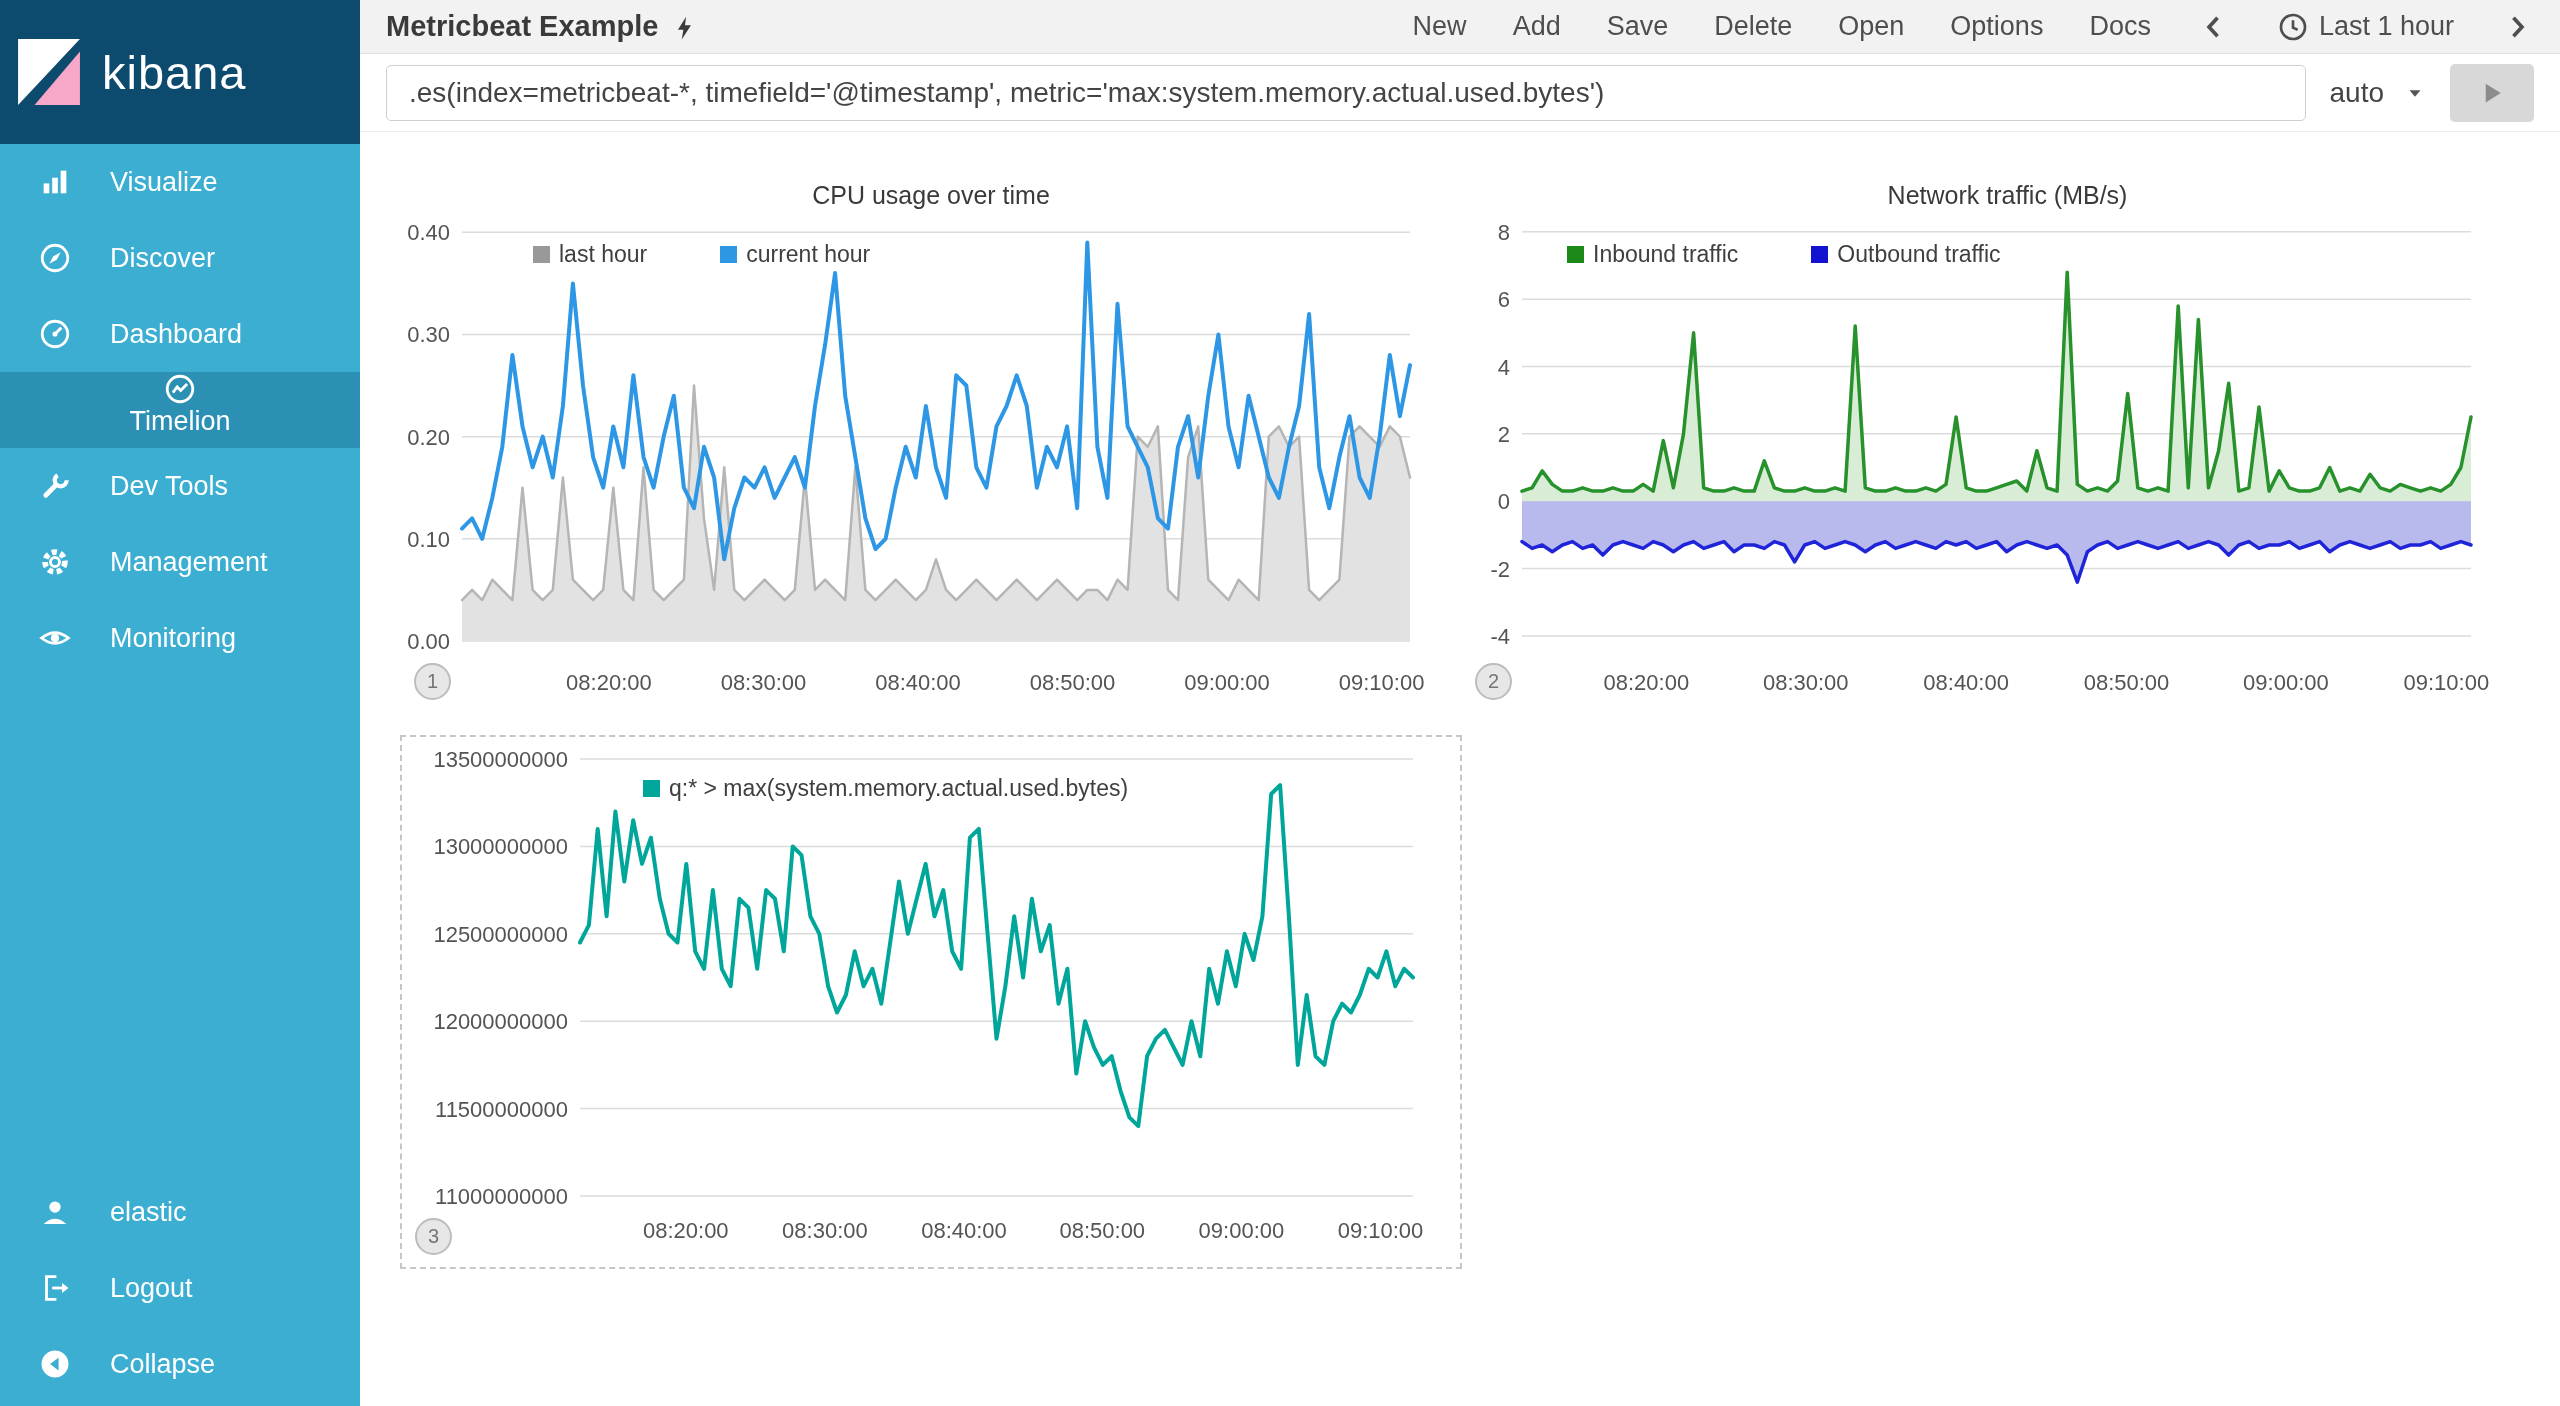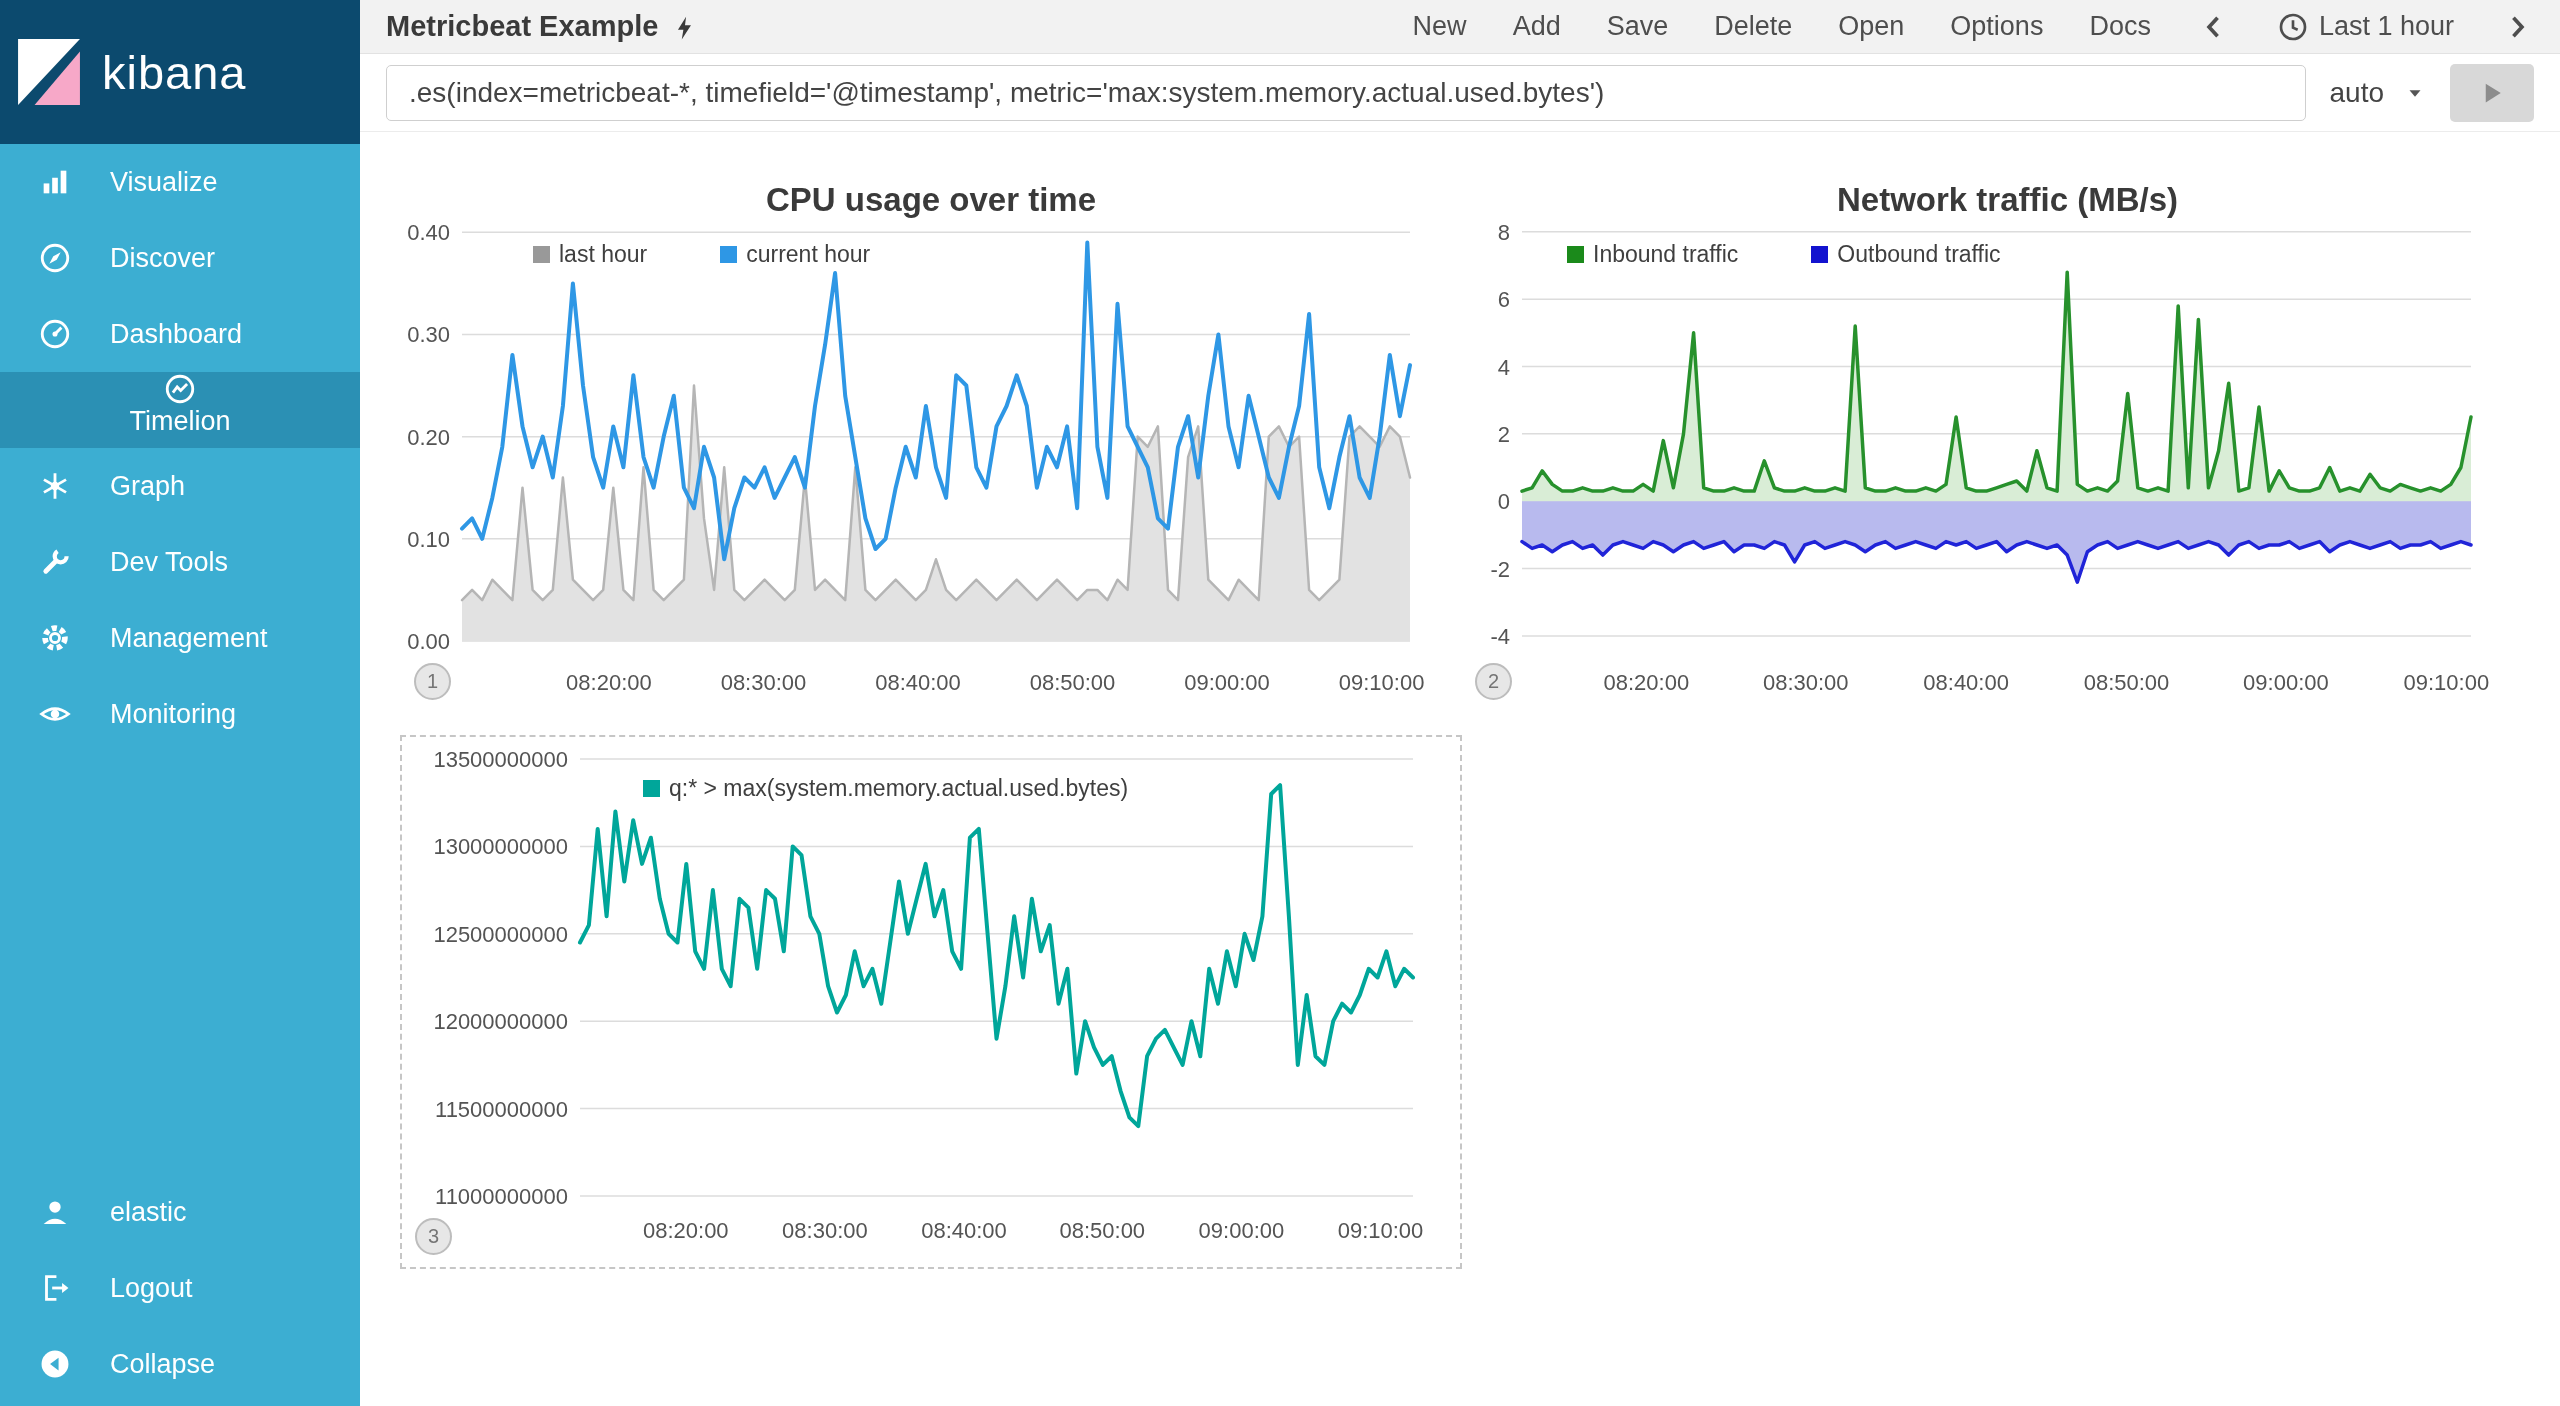--- a/index.html
+++ b/index.html
@@ -31,21 +31,21 @@
   .interval { display: flex; align-items: center; gap: 20px; font-size: 28px; color: #444; padding: 0 24px; cursor: pointer; }
   .play-btn { width: 84px; height: 58px; background: #D8D8D8; border-radius: 5px; display: flex; align-items: center; justify-content: center; cursor: pointer; flex: none; }
 
   
   .content { position: absolute; left: 360px; top: 144px; width: 2200px; height: 1262px; background: #fff; }
   .chart { position: absolute; }
   #chart1 { left: 40px;  top: 19px;  width: 1062px; height: 540px; }
   #chart2 { left: 1110px; top: 19px; width: 1075px; height: 540px; }
   #chart3 { left: 40px;  top: 591px; width: 1062px; height: 534px; border: 2px dashed #C6C6C6; }
   .chart svg.plot { position: absolute; left: 0; top: 0; }
-  .chart-title { position: absolute; top: 18px; left: 0; right: 0; text-align: center; font-size: 33px; font-weight: bold; color: #3A3A3A; }
+  .chart-title { position: absolute; top: 18px; left: 0; right: 0; text-align: center; font-size: 25px; font-weight: normal; color: #3A3A3A; }
   .legend { position: absolute; display: flex; gap: 30px; font-size: 23px; color: #3F3F3F; align-items: center; }
   #chart1 .legend { left: 90px; top: 78px; }
   #chart2 .legend { left: 54px; top: 78px; }
   #chart3 .legend { left: 198px; top: 38px; }
   .legend-item { display: inline-flex; align-items: center; cursor: pointer; margin-left: 43px; }
   .legend-swatch { width: 17px; height: 17px; display: inline-block; margin-right: 9px; flex: none; }
   .badge { position: absolute; width: 37px; height: 37px; border-radius: 50%; background: #E7E7E7; border: 2px solid #BDBDBD; color: #757575; font-size: 20px; display: flex; align-items: center; justify-content: center; }
   #chart1 .badge { left: 14px; top: 500px; }
   #chart2 .badge { left: 5px;  top: 500px; }
   #chart3 .badge { left: 13px; top: 481px; }
@@ -85,31 +85,20 @@
         <circle cx="12" cy="12" r="1.8" fill="#fff"></circle>
       </svg>
       <span>Dashboard</span>
     </div>
     <div class="nav-item active">
       <svg class="nav-icon" viewBox="0 0 24 24">
         <circle cx="12" cy="12" r="9" fill="none" stroke="#fff" stroke-width="2"></circle>
         <polyline points="7,14.5 10,10.5 12.5,13 17,8.5" fill="none" stroke="#fff" stroke-width="2"></polyline>
       </svg>
       <span>Timelion</span>
-    </div>
-    <div class="nav-item">
-      <svg class="nav-icon" viewBox="0 0 24 24">
-        <g stroke="#fff" stroke-width="2">
-          <line x1="12" y1="3" x2="12" y2="21"></line>
-          <line x1="4.2" y1="7.5" x2="19.8" y2="16.5"></line>
-          <line x1="4.2" y1="16.5" x2="19.8" y2="7.5"></line>
-        </g>
-        <circle cx="12" cy="12" r="3" fill="#fff"></circle>
-      </svg>
-      <span>Graph</span>
     </div>
     <div class="nav-item">
       <svg class="nav-icon" viewBox="0 0 24 24">
         <circle cx="16" cy="8" r="4.2" fill="none" stroke="#fff" stroke-width="3" stroke-dasharray="17 9.4"></circle>
         <line x1="5.5" y1="18.5" x2="12.5" y2="11.5" stroke="#fff" stroke-width="3.4" stroke-linecap="round"></line>
       </svg>
       <span>Dev Tools</span>
     </div>
     <div class="nav-item">
       <svg class="nav-icon" viewBox="0 0 24 24">

